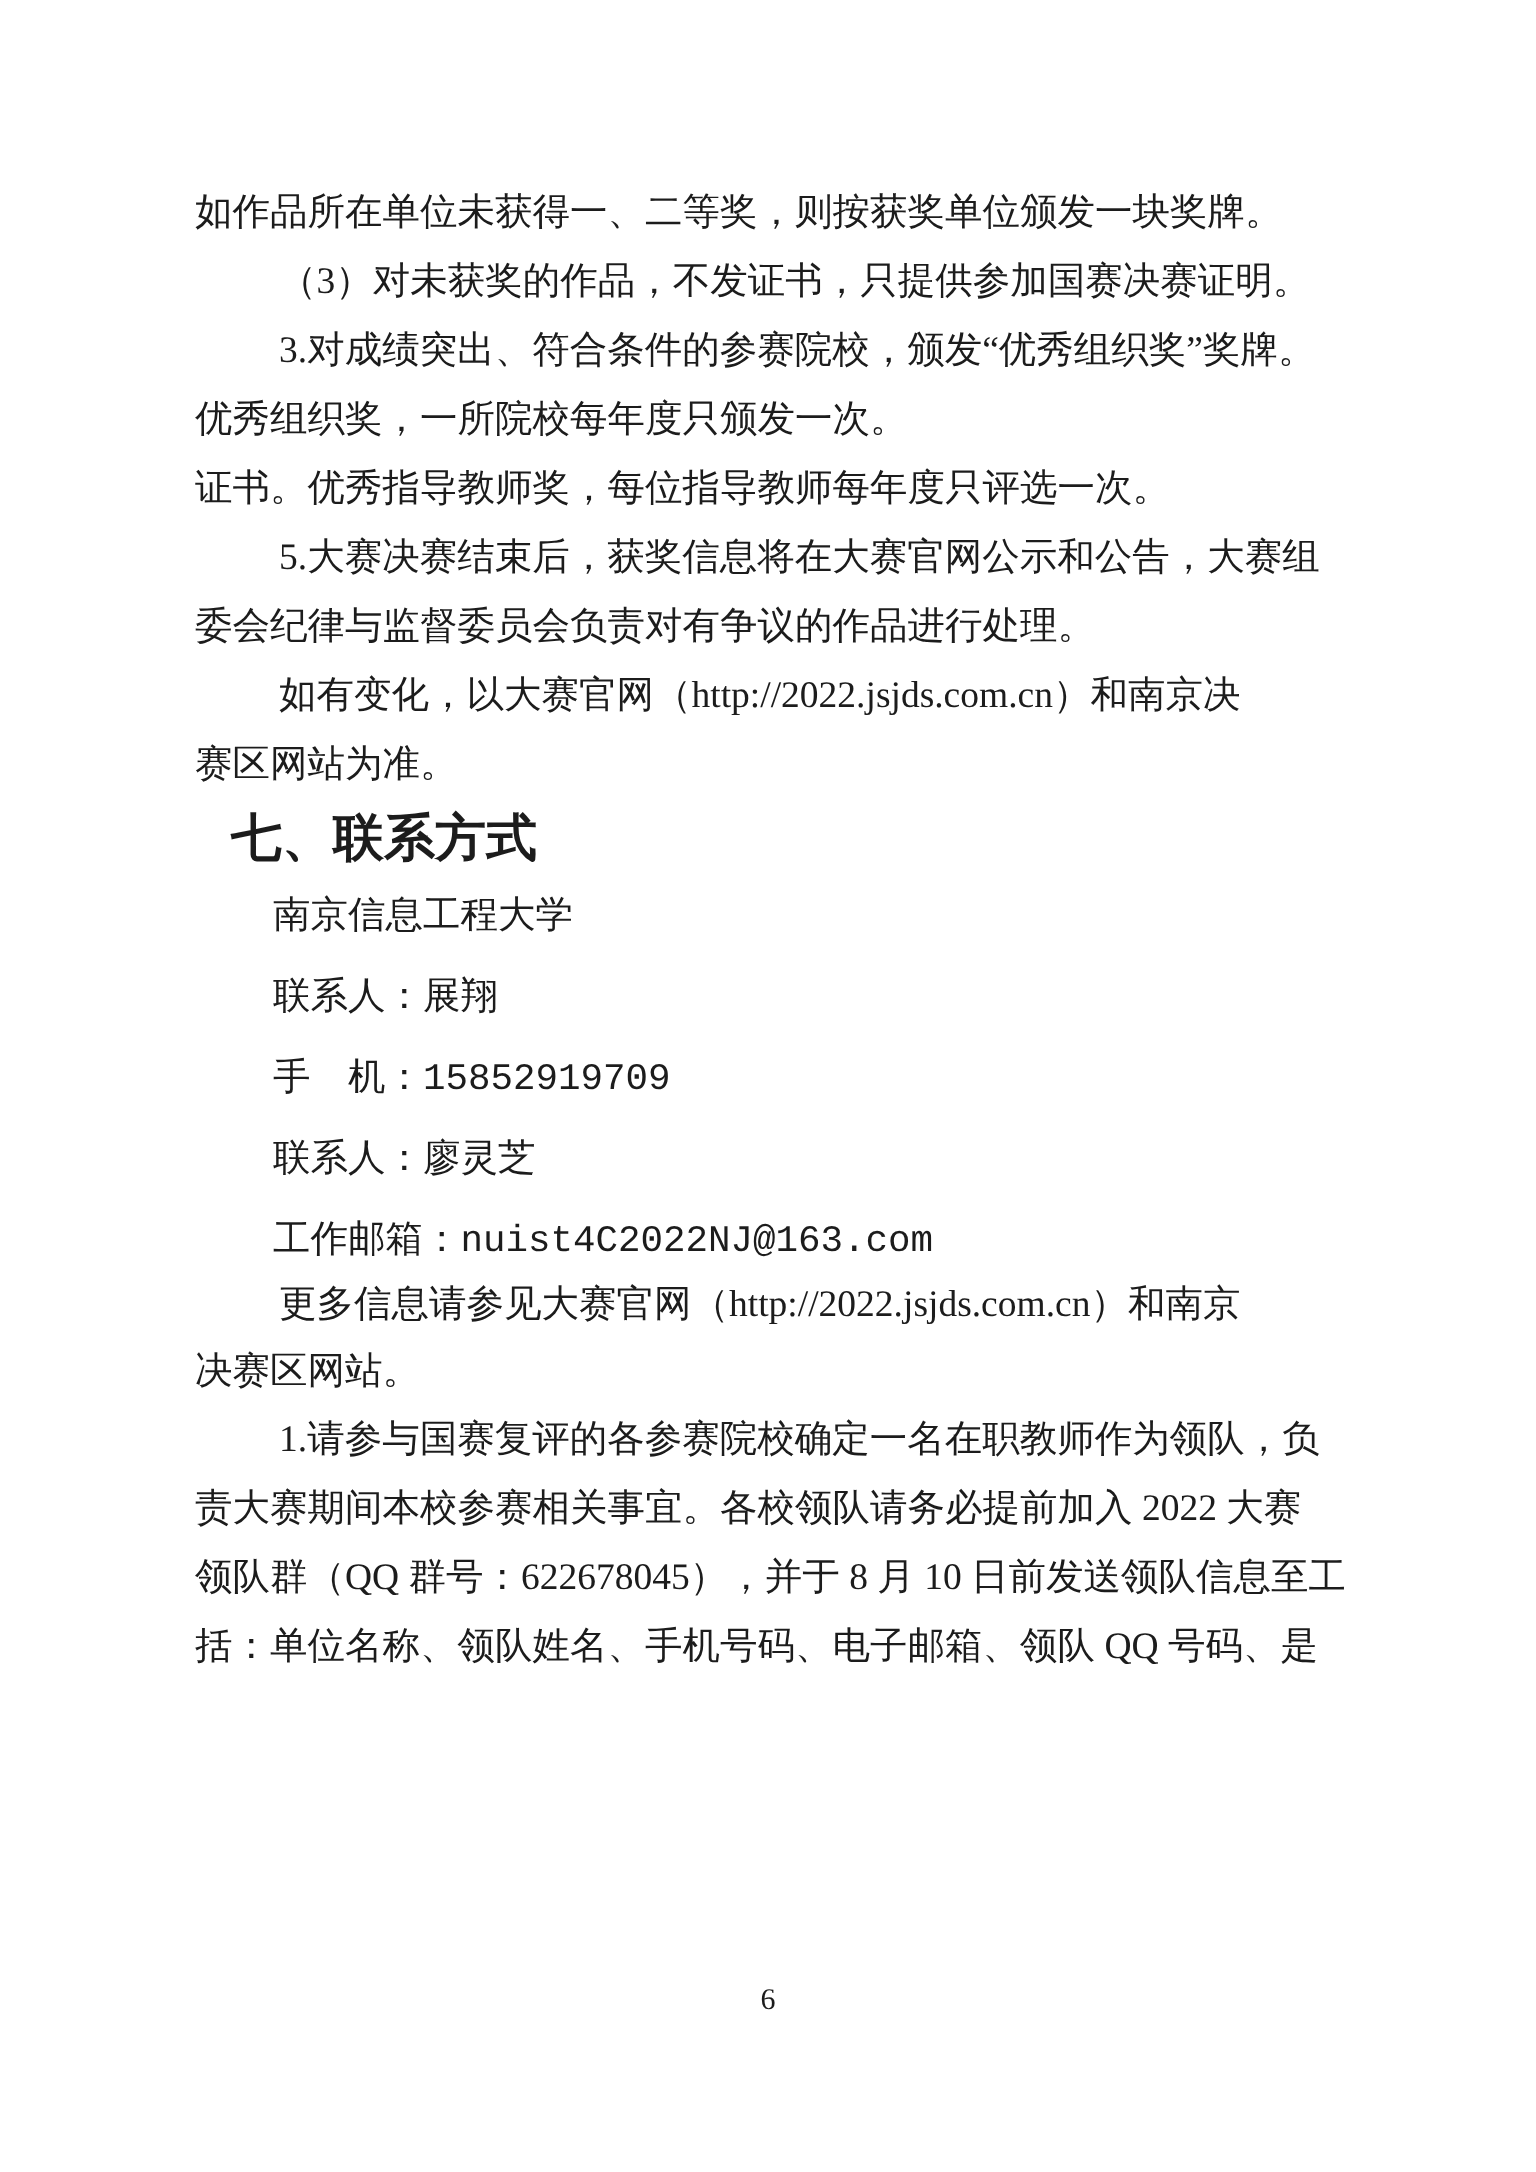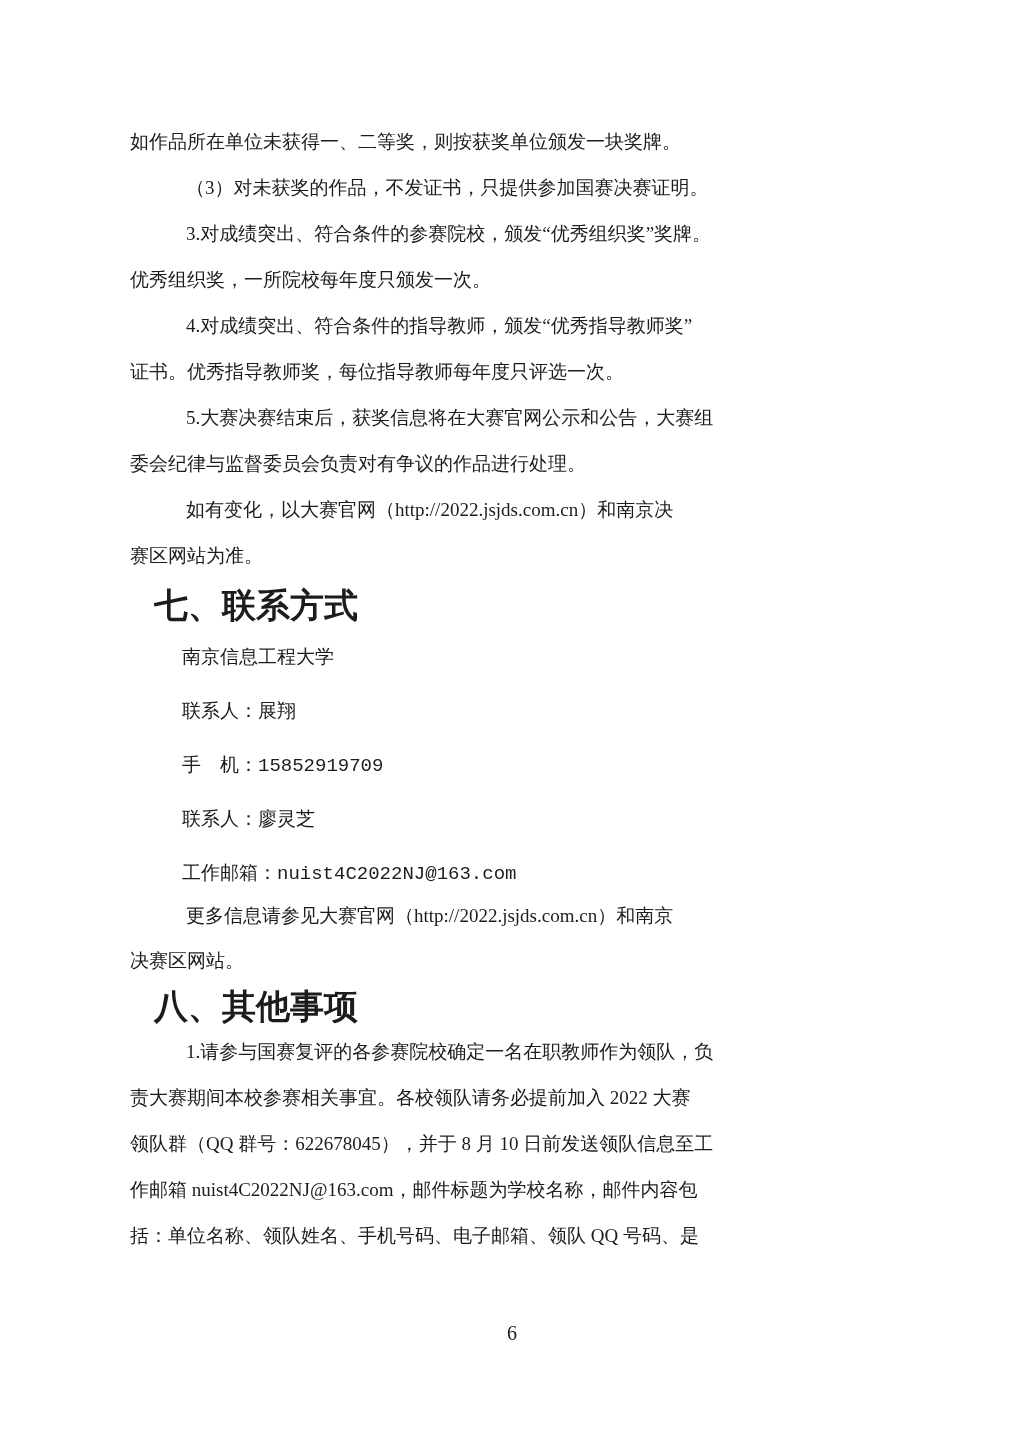--- a/index.html
+++ b/index.html
@@ -16,21 +16,21 @@
     font-family: "Liberation Serif", "DejaVu Serif", serif;
     overflow: hidden;
   }
   .content {
     position: absolute;
     left: 130px;
     top: 119px;
     width: 764px;
   }
   .line {
-    font-size: 19px;
+    font-size: 25px;
     line-height: 46px;
     white-space: nowrap;
   }
   .ind {
     text-indent: 56px;
   }
   .heading {
     font-family: "Liberation Sans", "DejaVu Sans", sans-serif;
     font-weight: 700;
     font-size: 34px;
@@ -60,42 +60,39 @@
 </head>
 <body>
 
 <div class="page">
   <div class="content">
 
     <div class="line">如作品所在单位未获得一、二等奖，则按获奖单位颁发一块奖牌。</div>
     <div class="line ind">（3）对未获奖的作品，不发证书，只提供参加国赛决赛证明。</div>
     <div class="line ind">3.对成绩突出、符合条件的参赛院校，颁发“优秀组织奖”奖牌。</div>
     <div class="line">优秀组织奖，一所院校每年度只颁发一次。</div>
-    <div class="line ind">4.对成绩突出、符合条件的指导教师，颁发“优秀指导教师奖”</div>
     <div class="line">证书。优秀指导教师奖，每位指导教师每年度只评选一次。</div>
     <div class="line ind">5.大赛决赛结束后，获奖信息将在大赛官网公示和公告，大赛组</div>
     <div class="line">委会纪律与监督委员会负责对有争议的作品进行处理。</div>
     <div class="line ind">如有变化，以大赛官网（http://2022.jsjds.com.cn）和南京决</div>
     <div class="line">赛区网站为准。</div>
 
     <div class="line heading h1">七、联系方式</div>
 
     <div class="line contact">南京信息工程大学</div>
     <div class="line contact">联系人：展翔</div>
     <div class="line contact">手　机：15852919709</div>
     <div class="line contact">联系人：廖灵芝</div>
     <div class="line contact">工作邮箱：nuist4C2022NJ@163.com</div>
 
     <div class="line para ind tight">更多信息请参见大赛官网（http://2022.jsjds.com.cn）和南京</div>
     <div class="line para">决赛区网站。</div>
 
-    <div class="line heading h2">八、其他事项</div>
 
     <div class="line ind">1.请参与国赛复评的各参赛院校确定一名在职教师作为领队，负</div>
     <div class="line">责大赛期间本校参赛相关事宜。各校领队请务必提前加入 2022 大赛</div>
     <div class="line">领队群（QQ 群号：622678045），并于 8 月 10 日前发送领队信息至工</div>
-    <div class="line">作邮箱 nuist4C2022NJ@163.com，邮件标题为学校名称，邮件内容包</div>
     <div class="line">括：单位名称、领队姓名、手机号码、电子邮箱、领队 QQ 号码、是</div>
 
   </div>
 
   <div class="page-num">6</div>
 </div>
 
 </body></html>

